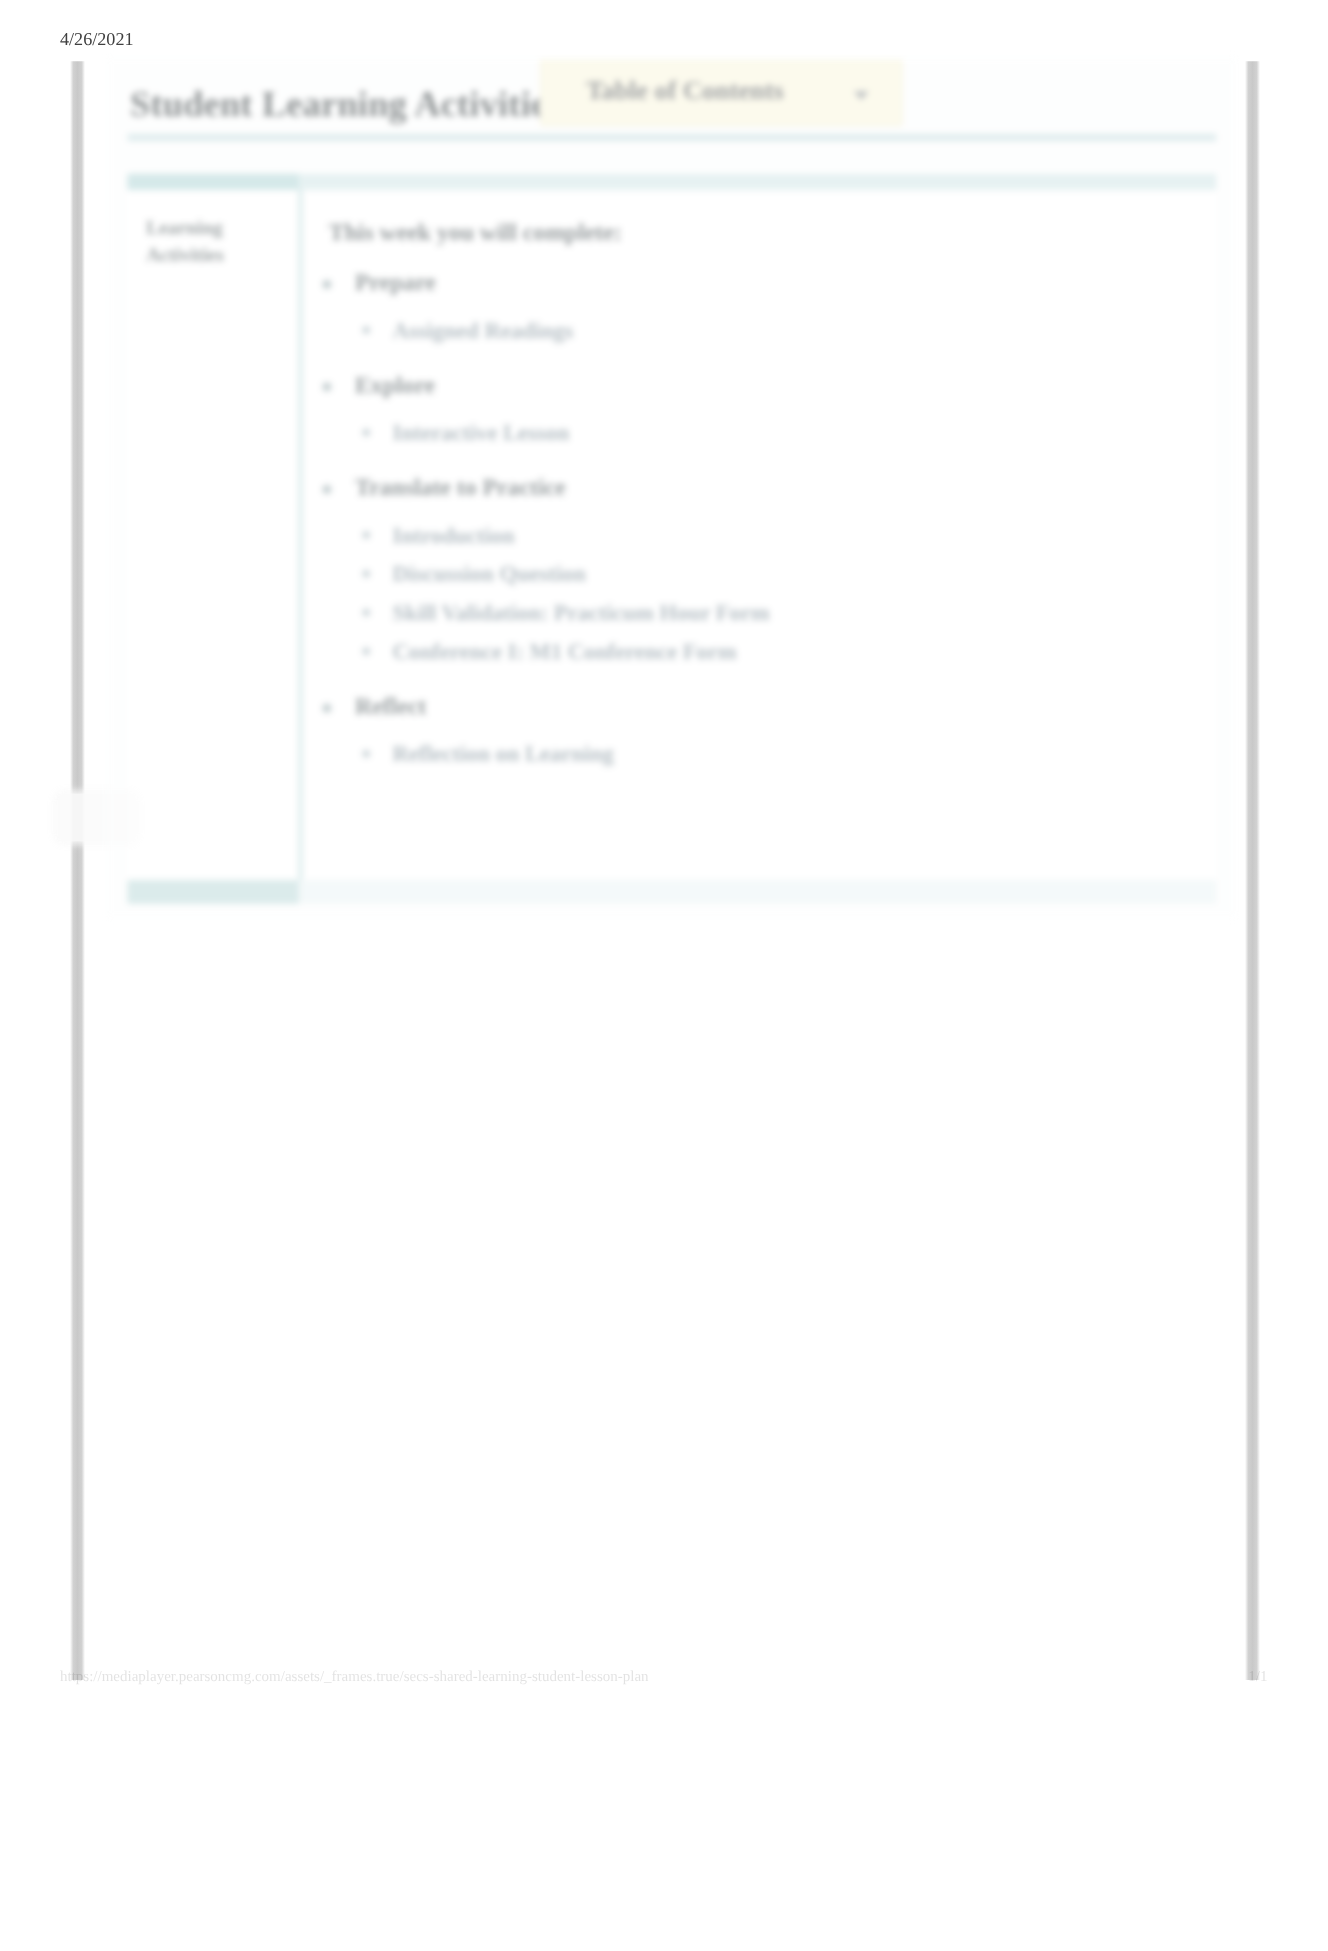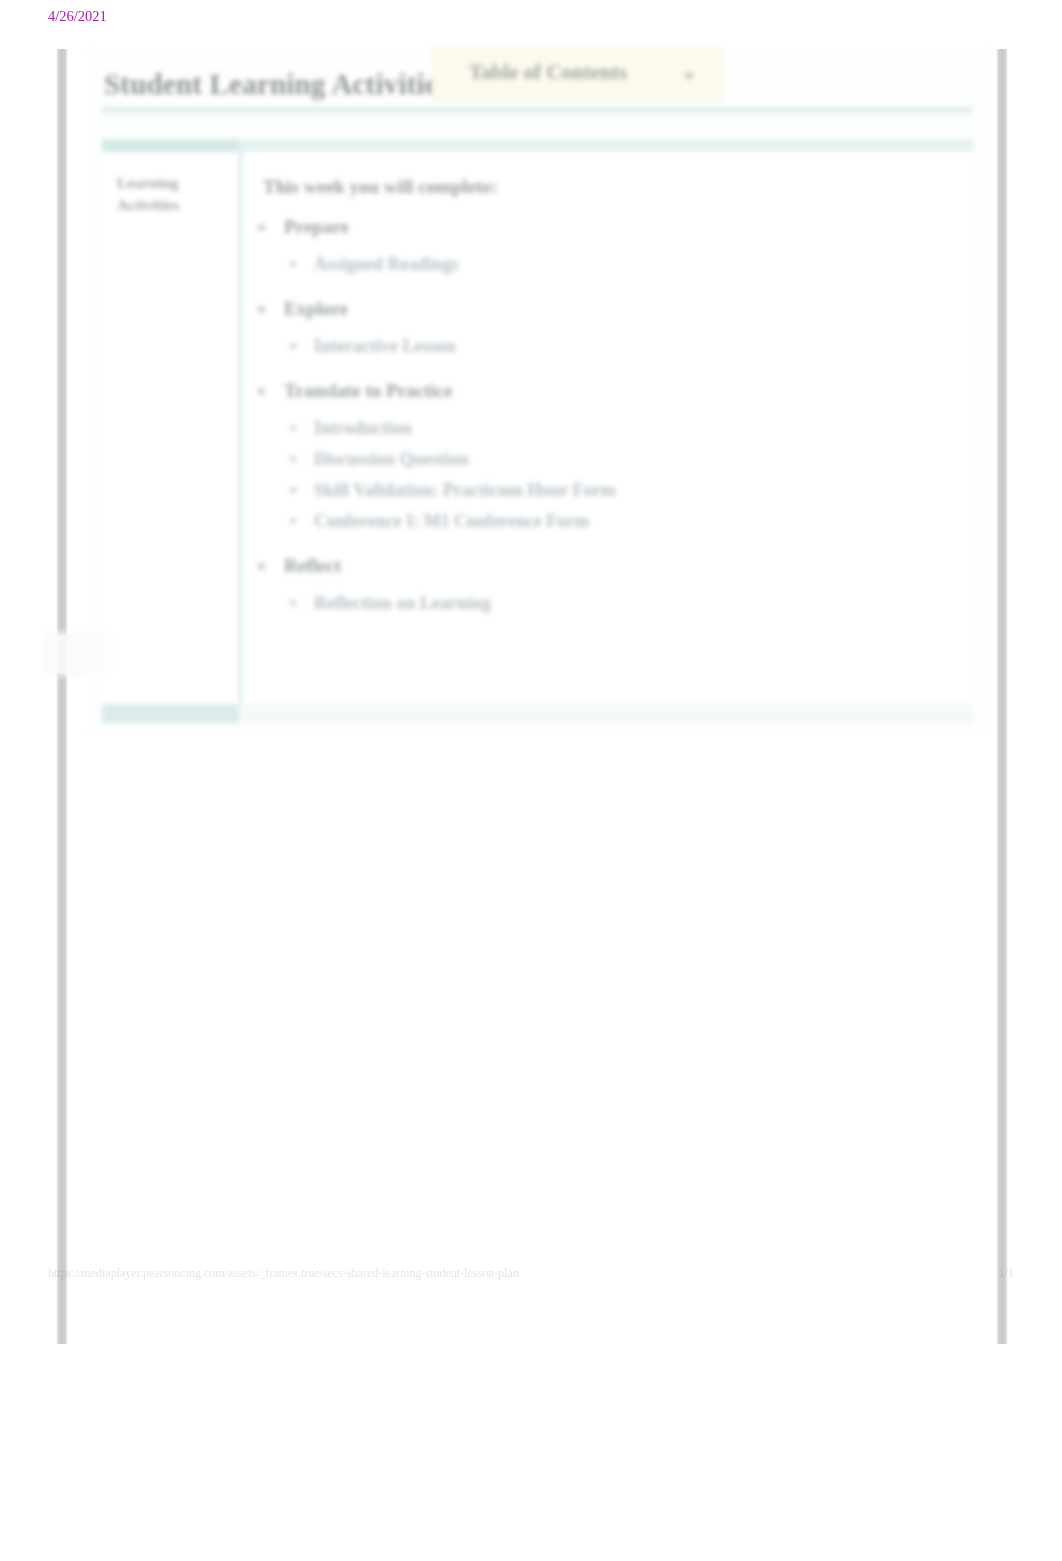--- a/index.html
+++ b/index.html
@@ -12,27 +12,27 @@
     width: 1062px;
     height: 1561px;
     position: relative;
     font-family: "Liberation Sans", sans-serif;
     overflow: hidden;
   }
 
   
   .print-header {
     position: absolute;
-    top: 8px;
+    top: 24px;
     left: 0;
     width: 886px;
     height: 20px;
     font-family: "Liberation Serif", serif;
     font-size: 14.5px;
-    color: #a21caf;
+    color: #404040;
   }
   .print-header .date {
     position: absolute;
     left: 48px;
     top: 0;
     white-space: nowrap;
   }
   .print-header .doc-title {
     position: absolute;
     left: 0;
@@ -284,21 +284,21 @@
     top: 12px;
     width: 6px;
     height: 6px;
     border-radius: 50%;
     background: #aebdc3;
   }
 
   
   .print-footer {
     position: absolute;
-    top: 1266px;
+    top: 1334px;
     left: 0;
     width: 1062px;
     height: 18px;
     font-family: "Liberation Serif", serif;
     font-size: 12px;
     color: #2b2b2b;
     opacity: .13;
   }
   .print-footer .url {
     position: absolute;

